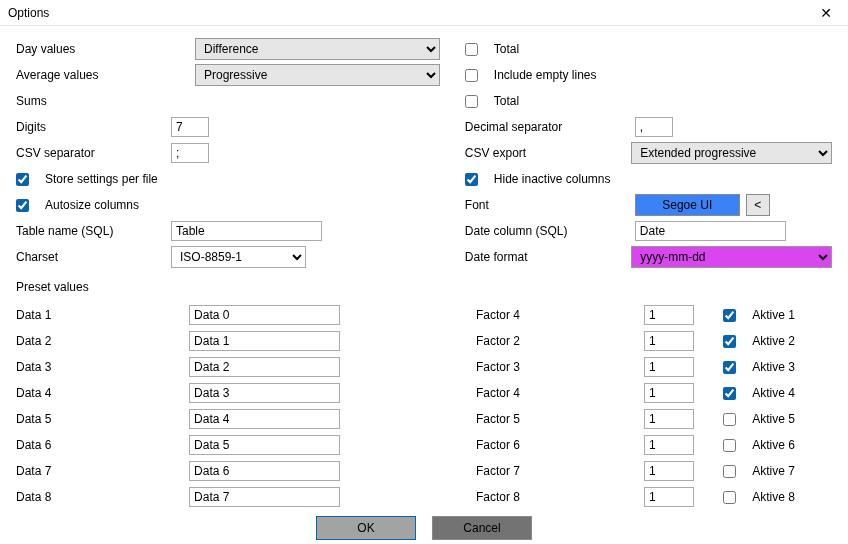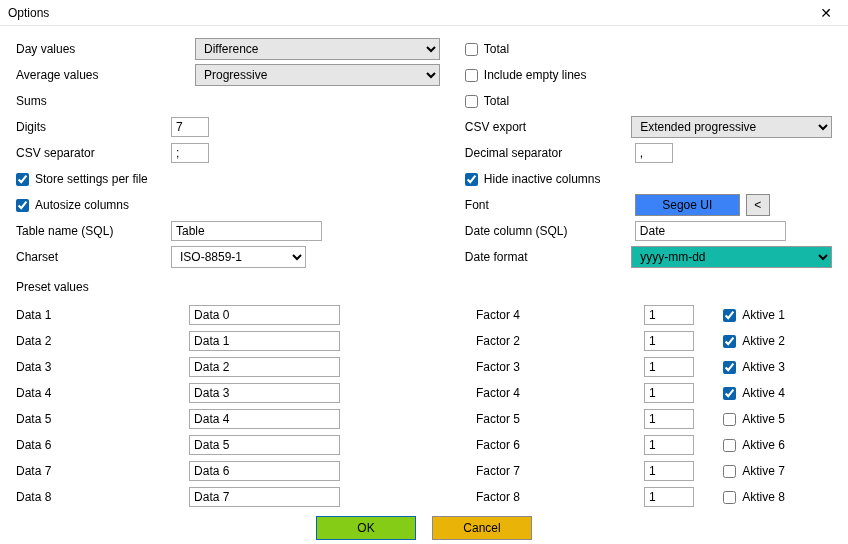--- a/index.html
+++ b/index.html
@@ -29,26 +29,26 @@
 .cols { display:flex; }
 .colL { width: 55%; }
 .colR { width: 45%; }
 .row { display:flex; align-items:center; height: 26px; margin-bottom:0; }
 .lbl { width: 155px; }
 .lbl2 { width: 170px; }
 select.big, .combo { width: 245px; height:22px; border:1px solid #999; background:#e6e6e6; font: inherit; padding:0 4px;margin-left:24px;}
 select.small { width:135px; height:22px; border:1px solid #aaa; background:#fff; font:inherit; padding:0 4px;}
 input.txt { height:20px; border:1px solid #aaa; background:#fff; font:inherit; padding:0 4px;}
 .w38 { width:38px; } .w135{width:151px;} .w50{width:50px;}
-.chk { display:flex; align-items:center; gap:6px; }
+.chk { display:flex; align-items:center; gap:16px; }
 .chk input[type=checkbox]{ width:13px; height:13px; accent-color:#0a64ad;}
 .section-lbl { margin-top:4px; margin-bottom:2px;}
 .btnbar { display:flex; justify-content:center; gap:16px; margin-top:6px;}
-button.dlg { width:100px; height:24px; border:1px solid #8a8a8a; background:#eab308; font:inherit; cursor:pointer;}
-button.primary { border:1px solid #0a64ad; background:#84cc16;}
+button.dlg { width:100px; height:24px; border:1px solid #8a8a8a; background:#737373; font:inherit; cursor:pointer;}
+button.primary { border:1px solid #0a64ad; background:#a3a3a3;}
 button.font { width:105px; height:22px; border:1px solid #8a8a8a; background:#3b82f6; font:inherit; cursor:pointer;}
 button.fontpick { width:24px; height:22px; border:1px solid #8a8a8a; background:#e6e6e6; font:inherit; cursor:pointer; margin-left:6px;}
 select.exp { width:205px; height:22px; border:1px solid #999; background:#e6e6e6; font:inherit; padding:0 4px;}
 .pcol1{width:175px;} .pcol2{width:290px;} .pcol3{width:170px;} .pcol4{width:80px;} .pcol5{width:110px;}
 .prow{display:flex;align-items:center;height:26px;}
 </style>
 </head>
 <body>
 
 <div class="titlebar">
@@ -107,43 +107,43 @@
       </div>
       <div class="row chk">
         <input type="checkbox" style="">
         <span>Include empty lines</span>
       </div>
       <div class="row chk">
         <input type="checkbox" style="">
         <span>Total</span>
       </div>
       <div class="row">
+        <span class="lbl2">Decimal separator</span>
+        <input class="txt w38" value="," style="">
+      </div>
+      <div class="row">
         <span class="lbl2">CSV export</span>
         <select class="exp"><option>Extended progressive</option></select>
-      </div>
-      <div class="row">
-        <span class="lbl2">Decimal separator</span>
-        <input class="txt w38" value="," style="">
       </div>
       <div class="row chk">
         <input type="checkbox" checked="" style="">
         <span>Hide inactive columns</span>
       </div>
       <div class="row">
         <span class="lbl2">Font</span>
         <button class="font">Segoe UI</button>
         <button class="fontpick">&lt;</button>
       </div>
       <div class="row">
         <span class="lbl2">Date column (SQL)</span>
         <input class="txt w135" value="Date" style="">
       </div>
       <div class="row">
         <span class="lbl2">Date format</span>
-        <select class="exp" style="background:#14b8a6"><option>yyyy-mm-dd</option></select>
+        <select class="exp" style="background:#d946ef"><option>yyyy-mm-dd</option></select>
       </div>
       <div class="row"></div>
     </div>
   </div>
 
   <div id="preset-container">
       <div class="prow">
         <span class="pcol1">Data 1</span>
         <span class="pcol2"><input class="txt w135" value="Data 0" style=""></span>
         <span class="pcol3">Factor 4</span>

